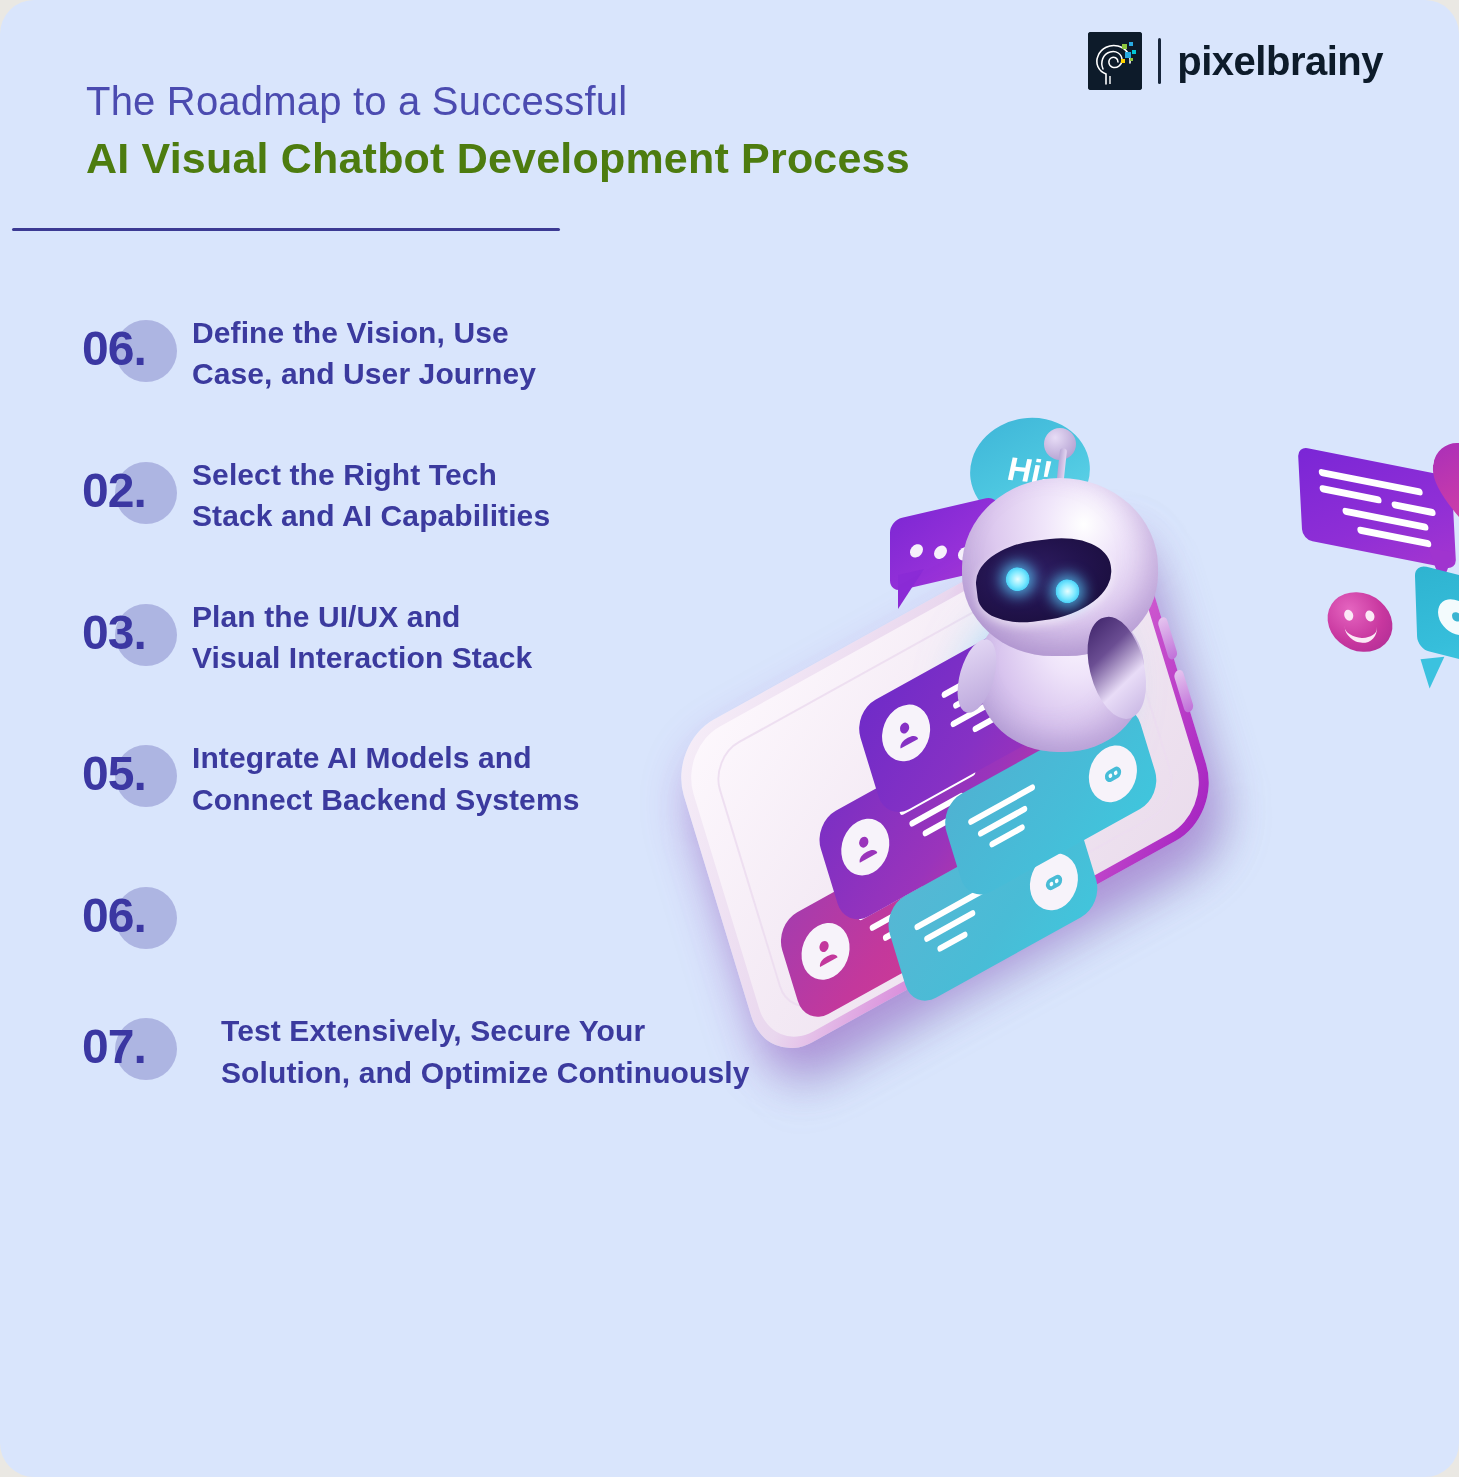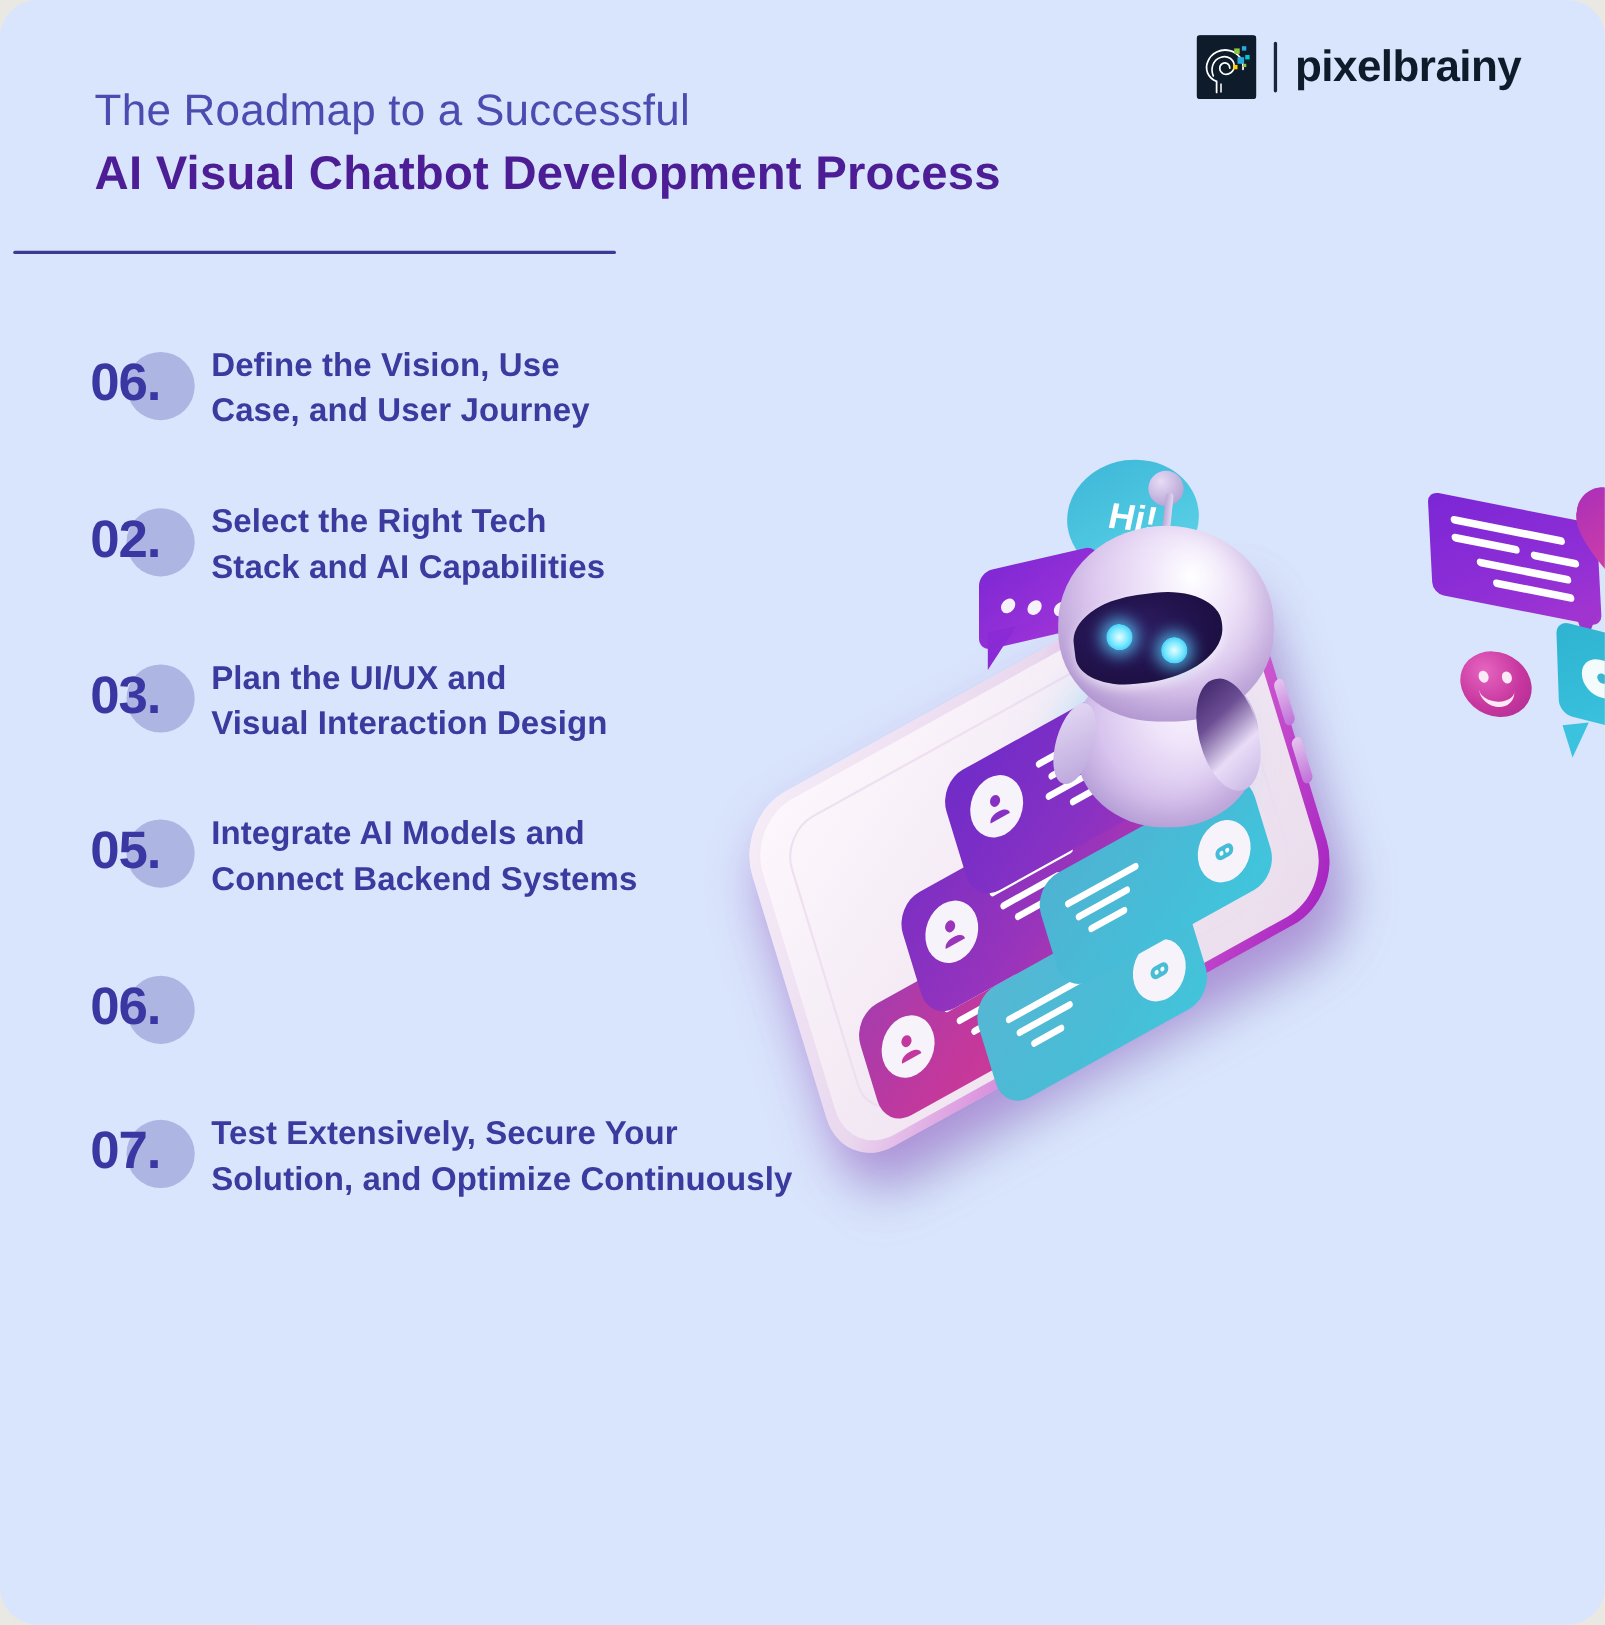--- a/index.html
+++ b/index.html
@@ -35,32 +35,32 @@
     letter-spacing:-0.5px;line-height:1;
   }
 
   
   .heading{position:absolute;left:86px;top:78px;}
   .heading .line1{
     font-size:40px;font-weight:normal;color:#4b4bb0;
     letter-spacing:0.2px;line-height:1.18;
   }
   .heading .line2{
-    font-size:43px;font-weight:bold;color:#4c1d95;
+    font-size:43px;font-weight:bold;color:#4d7c0f;
     letter-spacing:0.2px;line-height:1.2;margin-top:8px;
   }
   .rule{
     position:absolute;left:12px;top:228px;width:548px;height:3px;
     background:#3c3a93;border-radius:2px;
   }
 
   
   .steps{position:absolute;left:82px;top:298px;width:700px;}
   .step{position:relative;display:flex;align-items:flex-start;margin-bottom:45px;}
-  .step:last-child{margin-bottom:0;}
+  .step:last-child{margin-bottom:0;gap:29px;}
   .num-wrap{
     position:relative;width:110px;flex:0 0 110px;
     height:86px;display:flex;align-items:center;
   }
   .num-circle{
     position:absolute;left:33px;top:22px;
     width:62px;height:62px;border-radius:50%;
     background:rgba(122,124,196,0.46);
   }
   .num{
@@ -375,21 +375,21 @@
       </div>
       <div class="step-text">Select the Right Tech
 Stack and AI Capabilities</div>
     </div>
     <div class="step">
       <div class="num-wrap">
         <div class="num-circle"></div>
         <div class="num">03.</div>
       </div>
       <div class="step-text">Plan the UI/UX and
-Visual Interaction Design</div>
+Visual Interaction Stack</div>
     </div>
     <div class="step">
       <div class="num-wrap">
         <div class="num-circle"></div>
         <div class="num">05.</div>
       </div>
       <div class="step-text">Integrate AI Models and
 Connect Backend Systems</div>
     </div>
     <div class="step">

